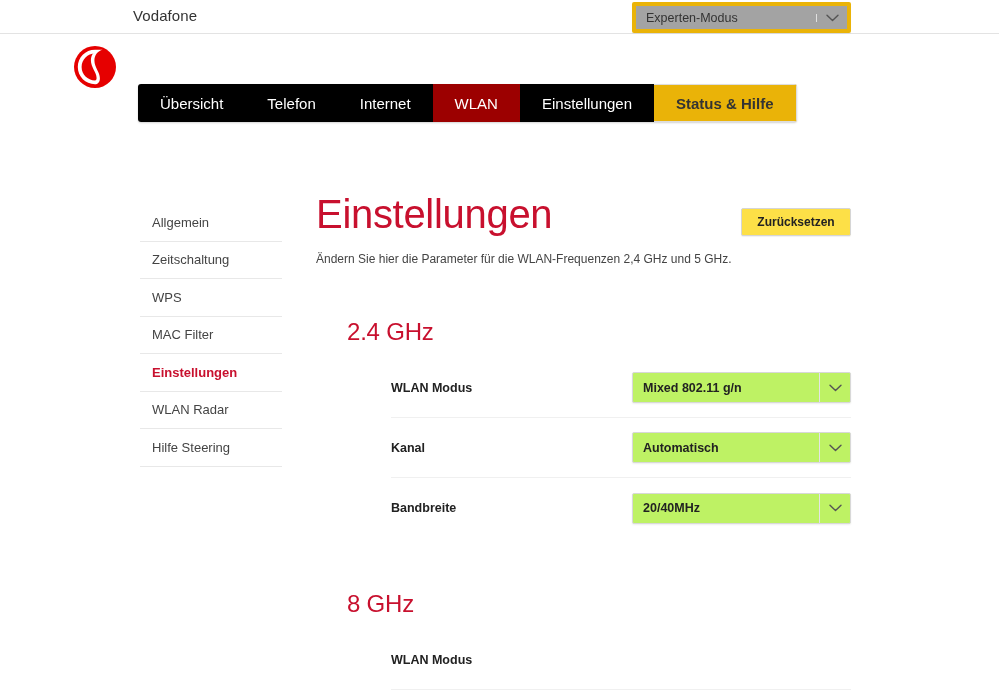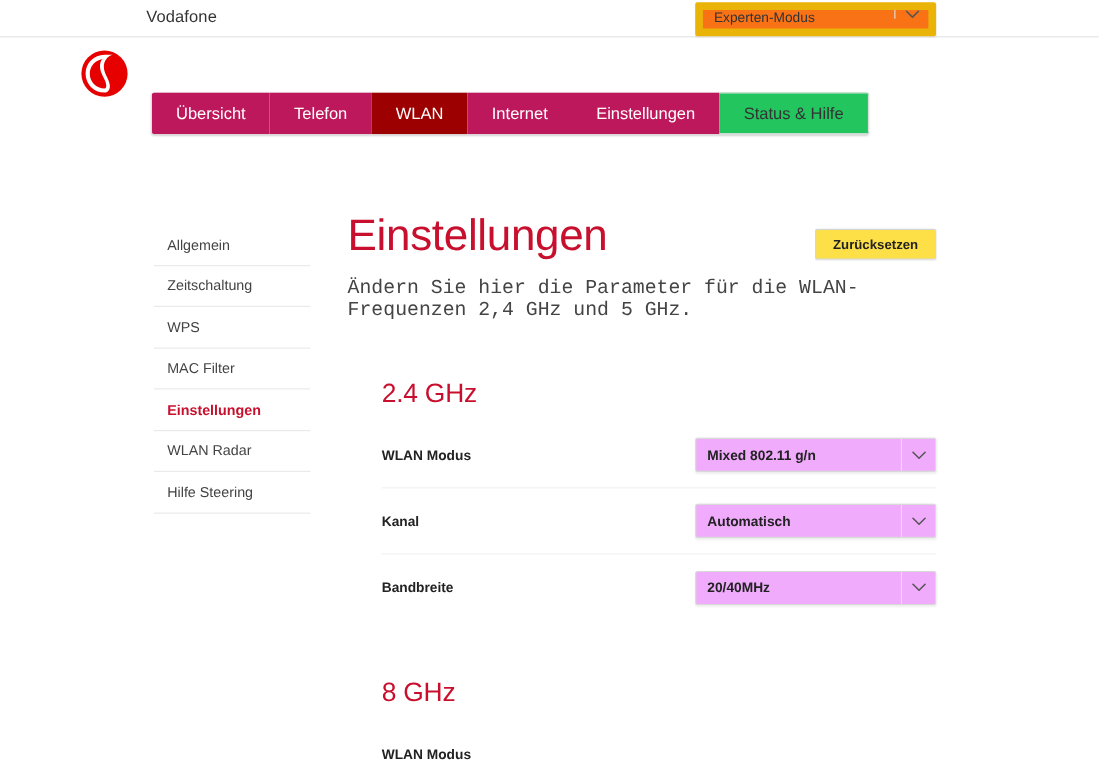--- a/index.html
+++ b/index.html
@@ -28,26 +28,26 @@
     font-weight: 400;
     color: #333333;
     letter-spacing: 0.1px;
   }
   .mode-select {
     position: absolute;
     left: 632px;
     top: 2px;
     width: 219px;
     height: 31px;
-    background: #f97316;
-    border: 7px solid #eab308;
+    background: #a3a3a3;
+    border: 4px solid #eab308;
     border-radius: 2px;
     box-shadow: 0 1px 1px rgba(0,0,0,0.05);
     display: flex;
-    align-items: flex-start;
+    align-items: center;
   }
   .mode-select .val {
     flex: 1;
     display: flex;
     align-items: center;
     padding-left: 10px;
     font-size: 12.5px;
     color: #333;
   }
   .mode-select .chev {
@@ -83,29 +83,30 @@
     overflow: hidden;
     box-shadow: 0 1px 2px rgba(0,0,0,0.18);
   }
   .tab {
     display: flex;
     align-items: center;
     justify-content: center;
     padding: 0 22px;
     font-size: 15px;
     color: #ffffff;
-    background: #be185d;
+    background: #000000;
     white-space: nowrap;
   }
   .tab.active { background: #9c0000; }
   .tab.light {
-    background: #22c55e;
+    background: #eab308;
     color: #333333;
     border: 1px solid #dddddd;
     border-left: none;
+    font-weight: bold;
   }
 
   
   .content {
     position: relative;
   }
 
   
   .sidebar {
     position: absolute;
@@ -154,52 +155,52 @@
     font-weight: bold;
     color: #222222;
     display: flex;
     align-items: center;
     justify-content: center;
     box-shadow: 0 1px 1px rgba(0,0,0,0.06);
     font-family: "Liberation Sans", sans-serif;
   }
   .subtitle {
     margin-top: 18px;
-    font-size: 18px;
+    font-size: 12px;
     color: #444444;
-    font-family: Liberation Mono, monospace;
   }
 
   .section { margin-top: 52px; }
   .section-title {
     font-size: 24px;
     font-weight: 400;
     color: #c8102e;
     padding-left: 31px;
     letter-spacing: -0.2px;
   }
 
   .rows { margin-top: 12px; padding-left: 31px; }
   .row {
     height: 60px;
     display: flex;
     align-items: center;
     justify-content: space-between;
     border-bottom: 1px solid #f0f0f0;
+    margin-left: 44px;
   }
   .row:last-child { border-bottom: none; }
   .row-label {
     font-size: 12.5px;
     font-weight: bold;
     color: #222222;
   }
   .field {
     width: 219px;
     height: 31px;
-    background: #f0abfc;
+    background: #bef264;
     border: 1px solid #d8d8d8;
     border-radius: 2px;
     box-shadow: 0 1px 2px rgba(0,0,0,0.07);
     display: flex;
     align-items: stretch;
   }
   .field .val {
     flex: 1;
     display: flex;
     align-items: center;
@@ -239,22 +240,22 @@
     <svg width="46" height="46" viewBox="0 0 46 46" aria-hidden="true">
       <circle cx="23" cy="23" r="21" fill="#e60000"></circle>
       <path d="M23 5.8 C13.4 5.8 5.8 13.5 5.8 23 C5.8 32.5 13.4 40.2 23 40.2 C25.6 40.2 27.9 38.2 27.9 34.2 C27.9 28.2 22.4 23.6 22.4 16.6 C22.4 11.3 25.7 6.9 30.7 5.8 C28.3 5.8 25.7 5.8 23 5.8 Z" fill="#ffffff"></path>
       <path d="M23 9.6 C15.6 9.6 9.6 15.6 9.6 23 C9.6 30.4 15.6 36.4 23 36.4 C24.1 36.4 24.6 35.3 24.6 33.9 C24.6 28.3 18.9 23.6 18.9 16.3 C18.9 13.7 19.6 11.3 20.9 9.7 C21.6 9.6 22.3 9.6 23 9.6 Z" fill="#e60000"></path>
     </svg>
   </div>
 
   <div class="navbar" id="navbar">
       <div class="tab">Übersicht</div>
       <div class="tab">Telefon</div>
+      <div class="tab">Internet</div>
       <div class="tab active">WLAN</div>
-      <div class="tab">Internet</div>
       <div class="tab">Einstellungen</div>
       <div class="tab light">Status &amp; Hilfe</div>
     </div>
 </div>
 
 <div class="content">
 
   <div class="sidebar" id="sidebar">
       <div class="side-item">Allgemein</div>
       <div class="side-item">Zeitschaltung</div>

